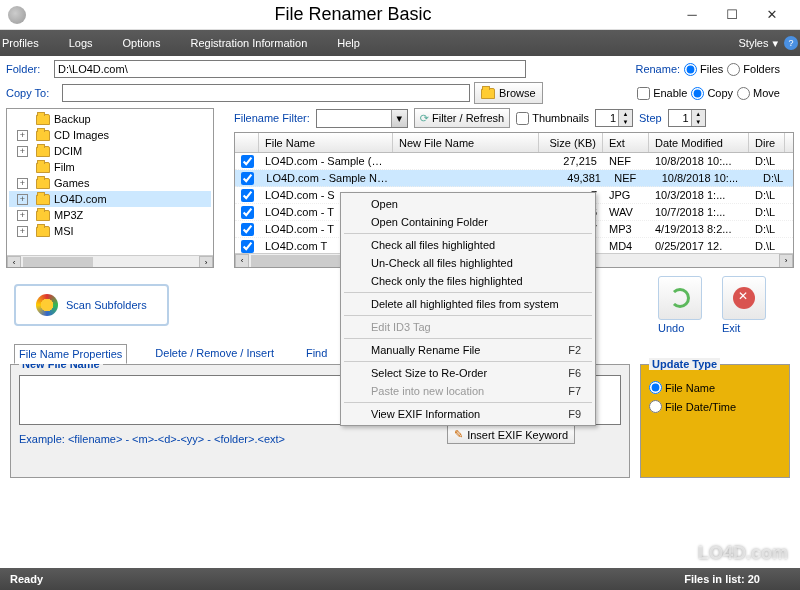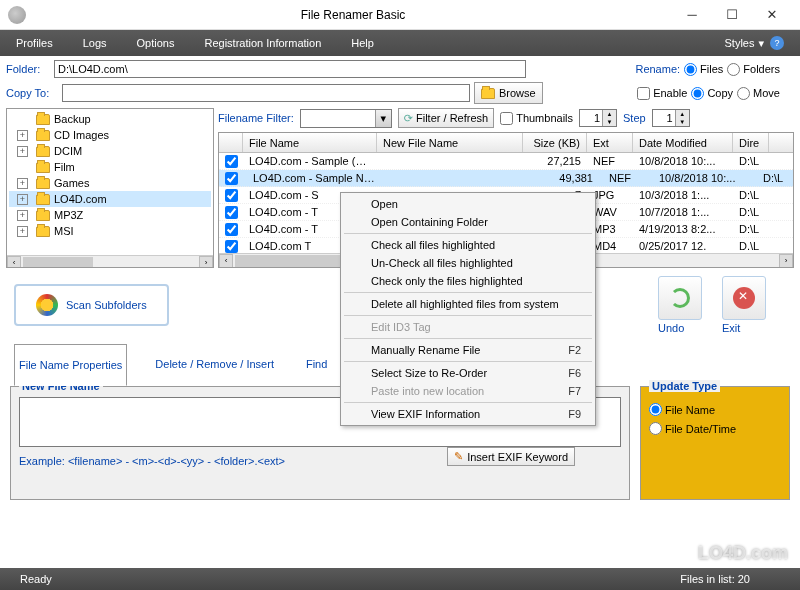--- a/index.html
+++ b/index.html
@@ -1,42 +1,42 @@
 <!DOCTYPE html>
 <html><head>
 <meta charset="utf-8">
 <style>
 * { box-sizing: border-box; margin: 0; padding: 0; font-family: "Segoe UI", Tahoma, sans-serif; font-size: 11px; }
 body { background: #fff; width: 800px; height: 590px; overflow: hidden; position: relative; }
 
 
 .titlebar { height: 30px; background: #fff; display: flex; align-items: center; padding: 0 8px; border-bottom: 1px solid #ddd; }
 .titlebar .icon-app { width: 18px; height: 18px; background: radial-gradient(circle at 40% 40%, #ccc, #999); border-radius: 50%; margin-right: 8px; }
-.titlebar .title { flex: 1; text-align: center; font-size: 12px; }
+.titlebar .title { flex: 1; text-align: center; font-size: 18px; }
 .titlebar .winbtn { width: 40px; height: 26px; display: flex; align-items: center; justify-content: center; font-size: 13px; color: #333; }
 
 
-.menubar { height: 26px; background: linear-gradient(#5a5a5a, #4a4a4a); display: flex; align-items: center; padding: 0 16px; color: #fff; font-size: 12px; }
+.menubar { height: 26px; background: linear-gradient(#5a5a5a, #4a4a4a); display: flex; align-items: center; padding: 0 2px; color: #fff; font-size: 12px; }
 .menubar .menu-item { margin-right: 30px; }
 .menubar .styles { margin-left: auto; display: flex; align-items: center; gap: 4px; }
 .menubar .help-circle { display: inline-flex; align-items: center; justify-content: center; width: 14px; height: 14px; border-radius: 50%; background: #4a90e2; color: #fff; font-size: 9px; margin-left: 2px; }
 
 
 .topfields { padding: 4px 20px 0 6px; }
 .trow { display: flex; align-items: center; margin-bottom: 4px; gap: 4px; }
 .label { color: #0645ad; }
 .textbox { border: 1px solid #7a7a7a; background: #fff; height: 18px; padding: 0 3px; display: inline-flex; align-items: center; }
 .browse-btn { border: 1px solid #999; background: linear-gradient(#fff,#e8e8e8); height: 22px; padding: 0 6px; display: inline-flex; align-items: center; gap: 4px; }
 .folder-icon { width: 14px; height: 11px; background: #ffcc33; border: 1px solid #c99a2f; border-radius: 2px 2px 0 0; position: relative; }
 .folder-icon::before { content: ''; position: absolute; top: -3px; left: 0; width: 6px; height: 3px; background: #ffcc33; border: 1px solid #c99a2f; border-bottom: none; border-radius: 1px 1px 0 0; }
 .radio, .checkbox { display: inline-flex; align-items: center; gap: 3px; }
 .radio input, .checkbox input { margin: 0; }
 
 
-.middle { display: flex; padding: 0 6px; gap: 4px; height: 160px; }
+.middle { display: flex; padding: 0 6px; gap: 20px; height: 160px; }
 .treepane { width: 208px; border: 1px solid #999; overflow: hidden; position: relative; }
 .treebody { height: 146px; overflow: auto; padding: 2px; }
 .tree-item { display: flex; align-items: center; height: 16px; padding-left: 30px; gap: 4px; white-space: nowrap; }
 .tree-item .expander { width: 11px; height: 11px; border: 1px solid #888; display: flex; align-items: center; justify-content: center; font-size: 9px; line-height: 1; margin-left: -22px; margin-right: 4px; color: #555; }
 .tree-item.selected { background: #cce8ff; }
 .filetable { flex: 1; display: flex; flex-direction: column; }
 .filterbar { display: flex; align-items: center; gap: 6px; margin-bottom: 4px; }
 .combo { border: 1px solid #7a7a7a; height: 19px; display: inline-flex; align-items: center; }
 .combo .drop { width: 16px; text-align: center; background: linear-gradient(#f0f0f0,#d0d0d0); border-left: 1px solid #999; height: 100%; display: flex; align-items: center; justify-content: center; }
 .tool-btn { border: 1px solid #999; background: linear-gradient(#fff,#e8e8e8); height: 20px; padding: 0 5px; display: inline-flex; align-items: center; gap: 3px; }
@@ -64,41 +64,41 @@
 .bigbtn-wide { width: 64px; }
 .bigbtn .lbl { color: #0645ad; }
 .bicon-all { width: 20px; height: 20px; background: #5cb85c; border-radius: 50%; position: relative; }
 .bicon-all::before { content: '+'; color: #fff; position: absolute; top: -2px; left: 5px; font-size: 15px; font-weight: bold; }
 .bicon-undo { width: 20px; height: 20px; border: 3px solid #5cb85c; border-radius: 50%; border-left-color: transparent; position: relative; }
 .bicon-exit { width: 22px; height: 22px; background: #d9534f; border-radius: 50%; position: relative; }
 .bicon-exit::before { content: '✕'; color: #fff; position: absolute; top: 2px; left: 5px; font-size: 12px; }
 
 
 .tabs { display: flex; padding: 2px 14px 0 14px; gap: 24px; }
-.tab { color: #0645ad; padding: 14px 4px; }
+.tab { color: #0645ad; padding: 3px 4px; }
 .tab.active { background: #fff; border: 1px solid #999; border-bottom: 1px solid #fff; position: relative; z-index: 2; }
 
 
 .bottom { display: flex; padding: 0 10px; gap: 10px; }
 .panel { border: 1px solid #999; padding: 6px 8px 8px 8px; position: relative; }
 .panel .legend { position: relative; top: -13px; background: #f0f0f0; padding: 0 3px; color: #0645ad; font-weight: bold; display: inline-block; }
 .panelbody { margin-top: -8px; }
 .bigtextarea { border: 1px solid #7a7a7a; width: 100%; height: 50px; background: #fff; }
 .insertbtn { border: 1px solid #999; background: linear-gradient(#fff,#e8e8e8); padding: 2px 6px; display: inline-flex; align-items: center; gap: 4px; position: absolute; right: 54px; top: 60px; }
 .example { color: #0645ad; margin-top: 8px; }
 
 
 .ctxmenu { position: absolute; left: 340px; top: 192px; width: 256px; background: #f5f5f5; border: 1px solid #999; box-shadow: 2px 2px 4px rgba(0,0,0,.25); z-index: 50; padding: 2px; }
 .ctxmenu .mitem { display: flex; align-items: center; justify-content: space-between; padding: 3px 12px 3px 28px; }
 .ctxmenu .mitem.disabled { color: #999; }
 .ctxmenu .msep { border-top: 1px solid #ccc; margin: 2px 1px; }
 .ctxmenu .shortcut { color: #333; }
 
 
-.statusbar { position: absolute; bottom: 0; left: 0; right: 0; height: 22px; background: linear-gradient(#5a5a5a,#444); color: #fff; display: flex; align-items: center; padding: 0 20px; font-size: 12px; }
+.statusbar { position: absolute; bottom: 0; left: 0; right: 0; height: 22px; background: linear-gradient(#5a5a5a,#444); color: #fff; display: flex; align-items: center; padding: 0 10px; font-size: 12px; font-weight: bold; }
 .statusbar .count { margin-left: auto; margin-right: 30px; }
 
 
 .watermark { position: absolute; right: 12px; bottom: 26px; color: rgba(255,255,255,.5); font-size: 18px; font-weight: bold; text-shadow: 0 0 3px rgba(0,0,0,.4); }
 
 .col-chk { width: 24px; }
 .col-fn { width: 134px; }
 .col-nfn { width: 146px; }
 .col-sz { width: 64px; text-align: right; }
 .col-ext { width: 46px; }

